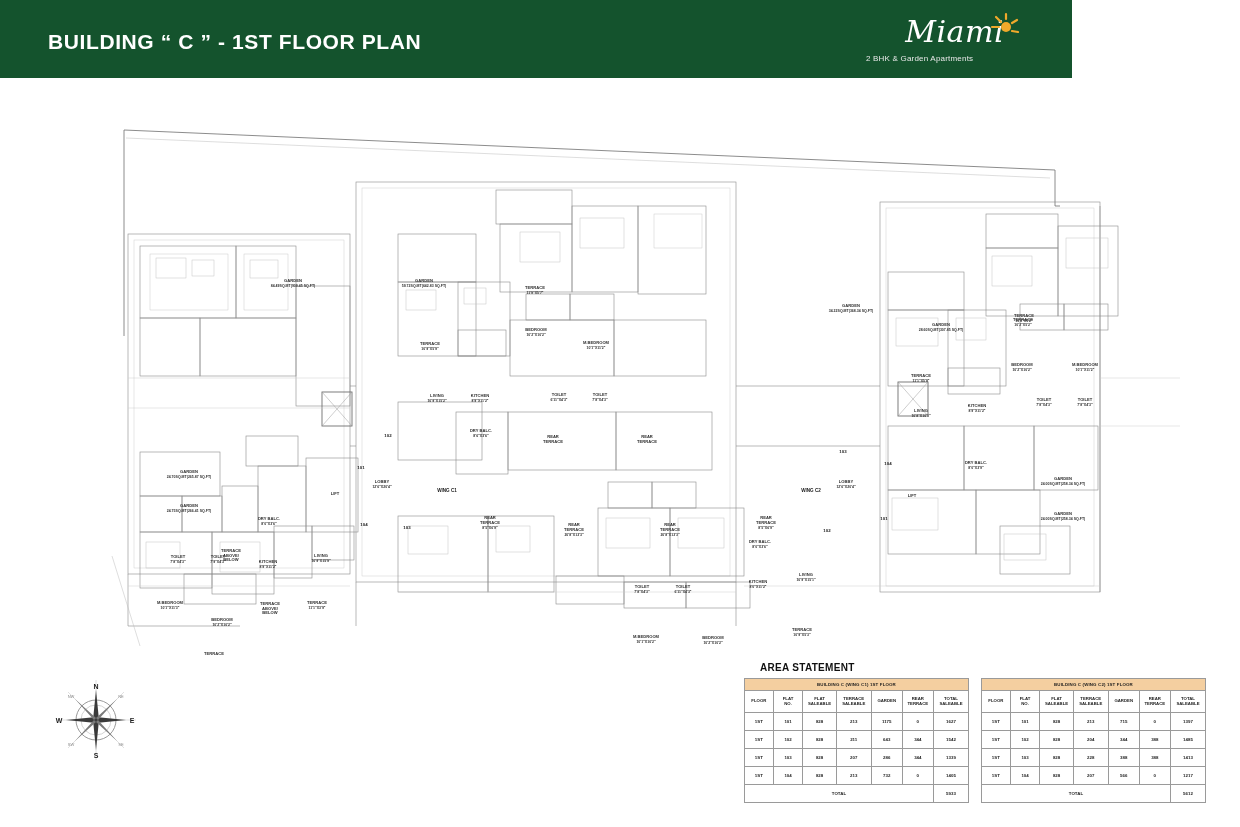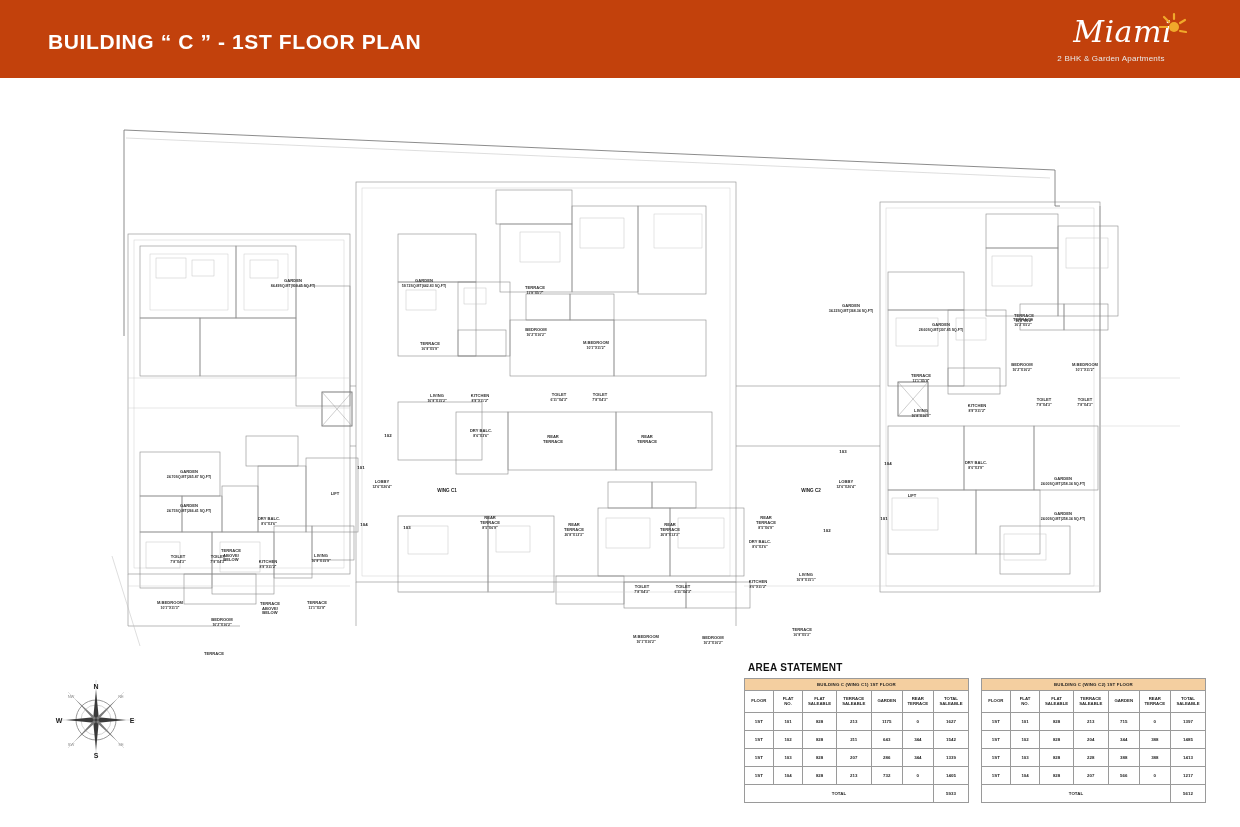--- a/index.html
+++ b/index.html
@@ -5,36 +5,36 @@
   html,body{margin:0;padding:0;}
   body{
     width:1240px;height:827px;
     background:#ffffff;
     font-family:"Liberation Sans", sans-serif;
     overflow:hidden;
     position:relative;
   }
   
   #header{
-    position:absolute;left:0;top:0;width:1240px;height:78px;
-    background:#c2410c;
+    position:absolute;left:0;top:0;width:1072px;height:78px;
+    background:#14532d;
   }
   #header-title{
     position:absolute;left:48px;top:30px;
     color:#ffffff;font-size:21px;font-weight:bold;letter-spacing:.6px;
     white-space:nowrap;
   }
   #logo-block{position:absolute;right:48px;top:12px;width:170px;height:56px;}
   #logo-name{
     position:absolute;left:0;top:2px;width:150px;text-align:right;
     color:#ffffff;font-size:30px;font-style:italic;
     font-family:"DejaVu Serif", serif;letter-spacing:.5px;
   }
   #logo-tag{
-    position:absolute;left:4px;top:42px;width:170px;text-align:center;
+    position:absolute;left:12px;top:42px;width:170px;
     color:#e8e8e8;font-size:8px;letter-spacing:.2px;
   }
   #logo-sun{position:absolute;right:4px;top:0;width:34px;height:30px;}
   
   #garden-apartment-label{
     position:absolute;right:48px;top:99px;
     font-size:11px;font-weight:bold;color:#111;letter-spacing:.4px;
   }
   
   #plan{
@@ -46,21 +46,21 @@
     font-size:4.1px;font-weight:bold;fill:#2e2e2e;
     text-anchor:middle;letter-spacing:.02px;
   }
   .rlabel.unit{font-size:3.5px;font-weight:bold;}
   .flatno{font-size:4.4px;font-weight:bold;fill:#1a1a1a;text-anchor:middle;}
   .wingno{font-size:4.6px;font-weight:bold;fill:#1a1a1a;text-anchor:middle;}
   
   #compass{position:absolute;left:52px;top:676px;width:88px;height:88px;}
   
   #area-statement{position:absolute;left:744px;top:662px;width:462px;}
-  #as-title{font-size:10px;font-weight:bold;color:#111;margin:0 0 5px 4px;letter-spacing:.3px;}
+  #as-title{font-size:10px;font-weight:bold;color:#111;margin:0 0 5px 16px;letter-spacing:.3px;}
   .tables-row{display:flex;gap:12px;}
   table.area{
     border-collapse:collapse;
     background:#fff;
     table-layout:fixed;
   }
   table.area td,table.area th{
     border:1px solid #9a9a9a;
     font-size:4.4px;
     text-align:center;

